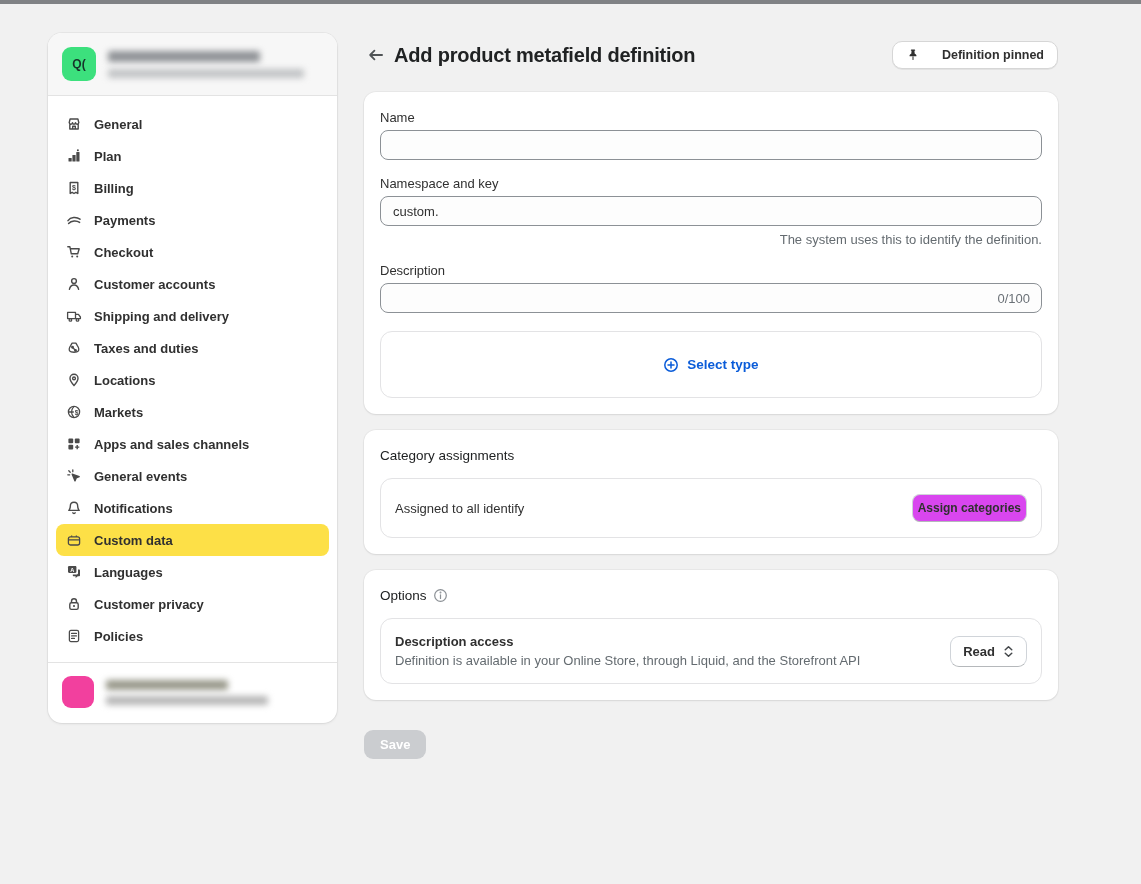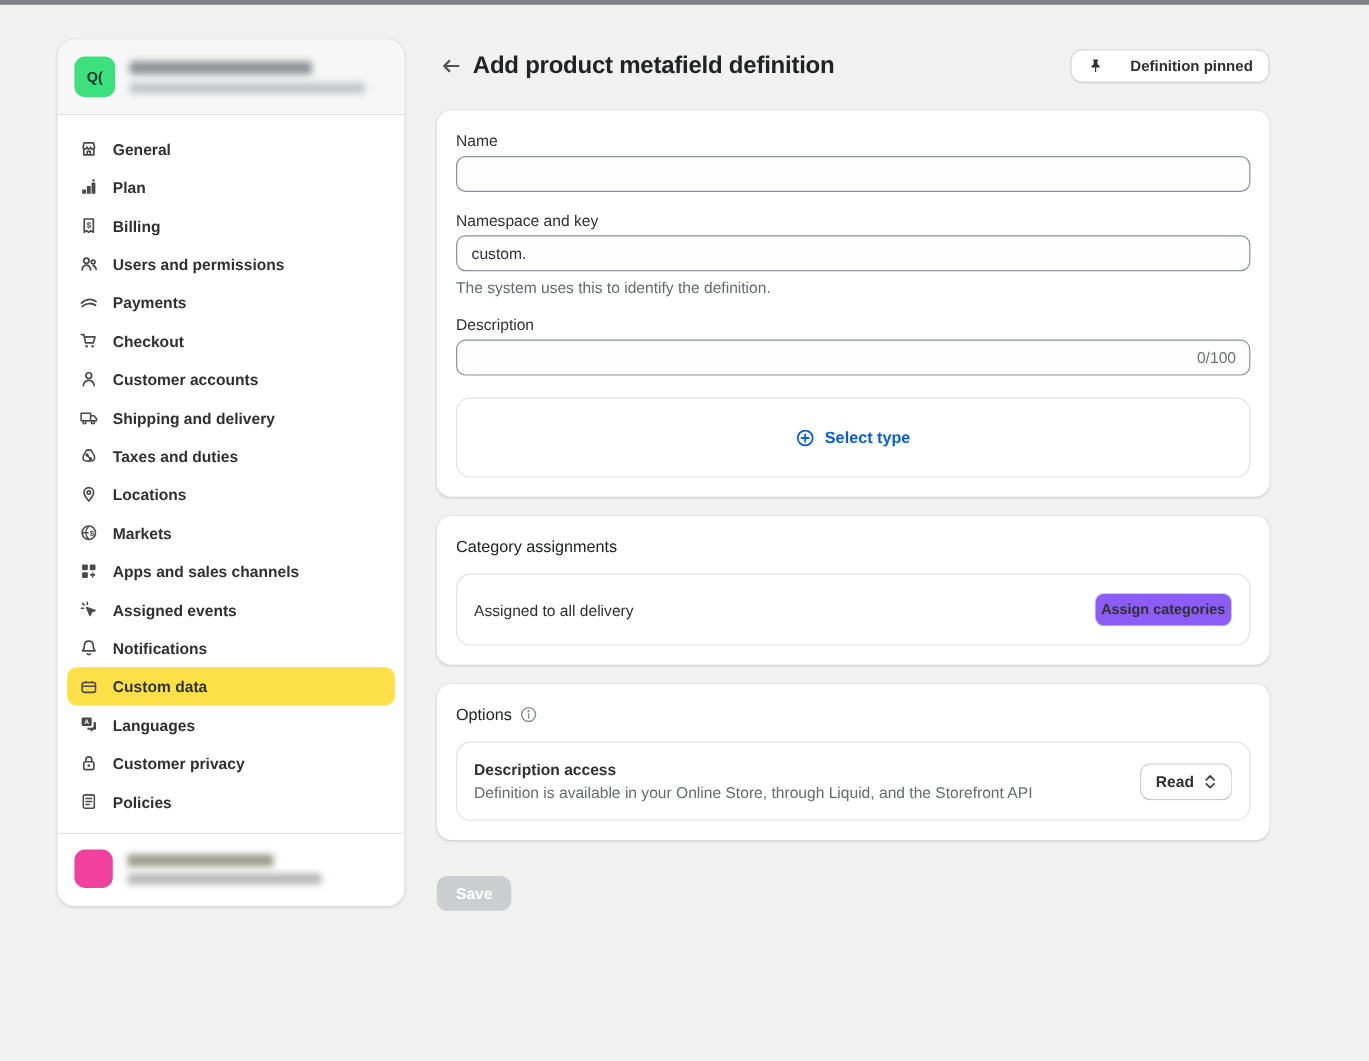--- a/index.html
+++ b/index.html
@@ -88,21 +88,21 @@
   .field { margin-bottom: 16px; }
   .field:last-child { margin-bottom: 0; }
   .field-label { font-size: 13px; color: #303030; margin-bottom: 5px; display: block; }
   .text-input {
     width: 100%; height: 30px;
     border: 1px solid #8c9196; border-radius: 8px;
     padding: 0 12px; font-size: 13px; color: #303030;
     font-family: "Liberation Sans", sans-serif;
     background: #fdfdfd; outline: none;
   }
-  .helper { font-size: 13px; color: #646b70; margin-top: 6px; }
+  .helper { font-size: 13px; color: #646b70; margin-top: 6px; text-align: right; }
   .input-wrap { position: relative; }
   .char-count { position: absolute; right: 12px; top: 50%; transform: translateY(-50%); font-size: 13px; color: #6b7177; }
 
   .select-type-box {
     border: 1px solid #e3e3e5; border-radius: 12px;
     height: 67px; display: flex; align-items: center; justify-content: center;
     gap: 8px; cursor: pointer; margin-top: 18px;
   }
   .select-type-box .label { color: #0a5cd9; font-size: 13.5px; font-weight: 700; }
   .select-type-box svg { width: 16px; height: 16px; color: #0a5cd9; }
@@ -115,21 +115,21 @@
     margin-top: 15px;
     border: 1px solid #e3e3e5; border-radius: 12px;
     padding: 15px 14px;
     display: flex; align-items: center; justify-content: space-between;
   }
   .row-text { font-size: 13px; color: #303030; }
   .row-title { font-size: 13px; font-weight: 600; color: #303030; margin-bottom: 4px; }
   .row-desc { font-size: 13px; color: #646b70; }
 
   .secondary-btn {
-    background: #8b5cf6; border: 1px solid #d0d4d9; border-bottom-color: #b5b8bb;
+    background: #d946ef; border: 1px solid #d0d4d9; border-bottom-color: #b5b8bb;
     border-radius: 8px; padding: 6px 5px;
     font-size: 12px; font-weight: 600; color: #303030;
     cursor: pointer; white-space: nowrap;
     font-family: "Liberation Sans", sans-serif;
   }
   .read-btn {
     background: #fff; border: 1px solid #d0d4d9; border-bottom-color: #b5b8bb;
     border-radius: 9px; padding: 7px 12px;
     font-size: 13px; font-weight: 600; color: #303030;
     display: inline-flex; align-items: center; gap: 8px; cursor: pointer;
@@ -343,28 +343,20 @@
           <span class="nav-icon">
             <svg>
               <use href="#receipt-icon"></use>
             </svg>
           </span>
           <span class="nav-label">Billing</span>
         </div>
         <div class="nav-item">
           <span class="nav-icon">
             <svg>
-              <use href="#users-icon"></use>
-            </svg>
-          </span>
-          <span class="nav-label">Users and permissions</span>
-        </div>
-        <div class="nav-item">
-          <span class="nav-icon">
-            <svg>
               <use href="#payments-icon"></use>
             </svg>
           </span>
           <span class="nav-label">Payments</span>
         </div>
         <div class="nav-item">
           <span class="nav-icon">
             <svg>
               <use href="#cart-icon"></use>
             </svg>
@@ -418,21 +410,21 @@
             </svg>
           </span>
           <span class="nav-label">Apps and sales channels</span>
         </div>
         <div class="nav-item">
           <span class="nav-icon">
             <svg>
               <use href="#cursor-icon"></use>
             </svg>
           </span>
-          <span class="nav-label">Assigned events</span>
+          <span class="nav-label">General events</span>
         </div>
         <div class="nav-item">
           <span class="nav-icon">
             <svg>
               <use href="#bell-icon"></use>
             </svg>
           </span>
           <span class="nav-label">Notifications</span>
         </div>
         <div class="nav-item selected">
@@ -519,21 +511,21 @@
         <svg>
             <use href="#plus-circle-icon"></use>
           </svg>
         <span class="label">Select type</span>
       </div>
     </section>
 
     <section class="card">
       <h2 class="card-title">Category assignments</h2>
       <div class="inner-row">
-        <span class="row-text">Assigned to all delivery</span>
+        <span class="row-text">Assigned to all identify</span>
         <button class="secondary-btn">Assign categories</button>
       </div>
     </section>
 
     <section class="card">
       <h2 class="card-title">
         <span>Options</span>
         <span class="info-icon">
           <svg>
               <use href="#info-circle-icon"></use>

